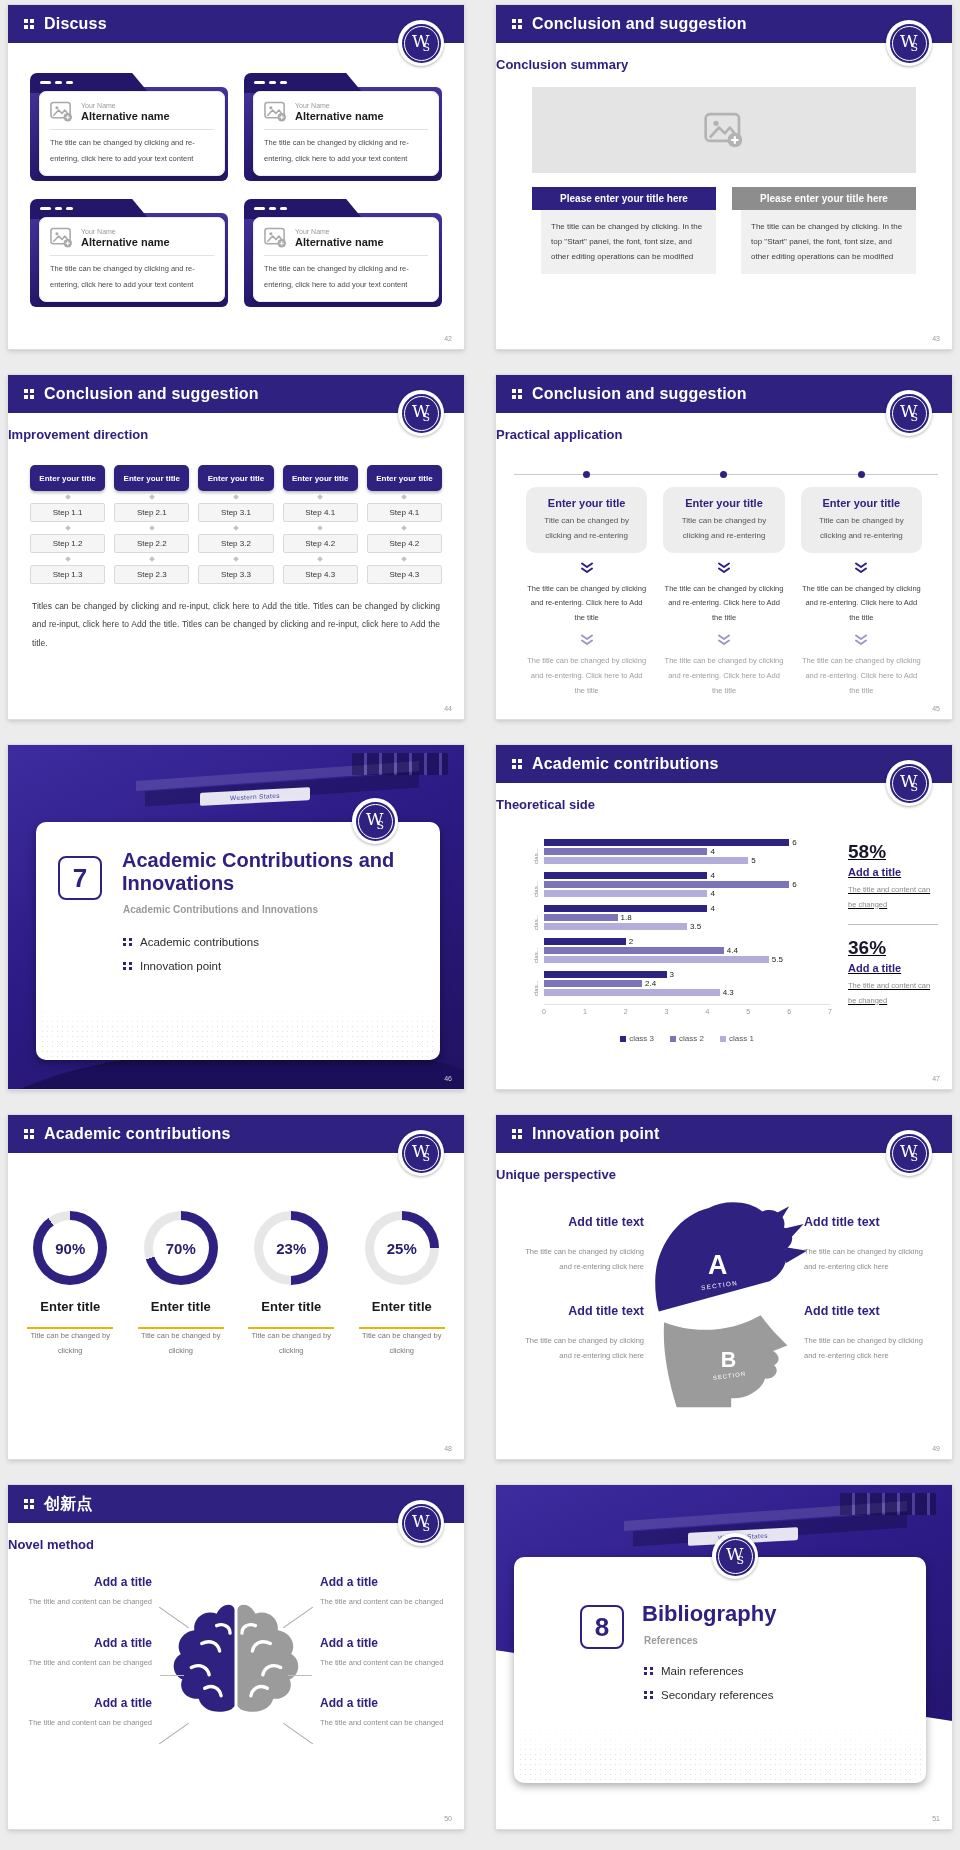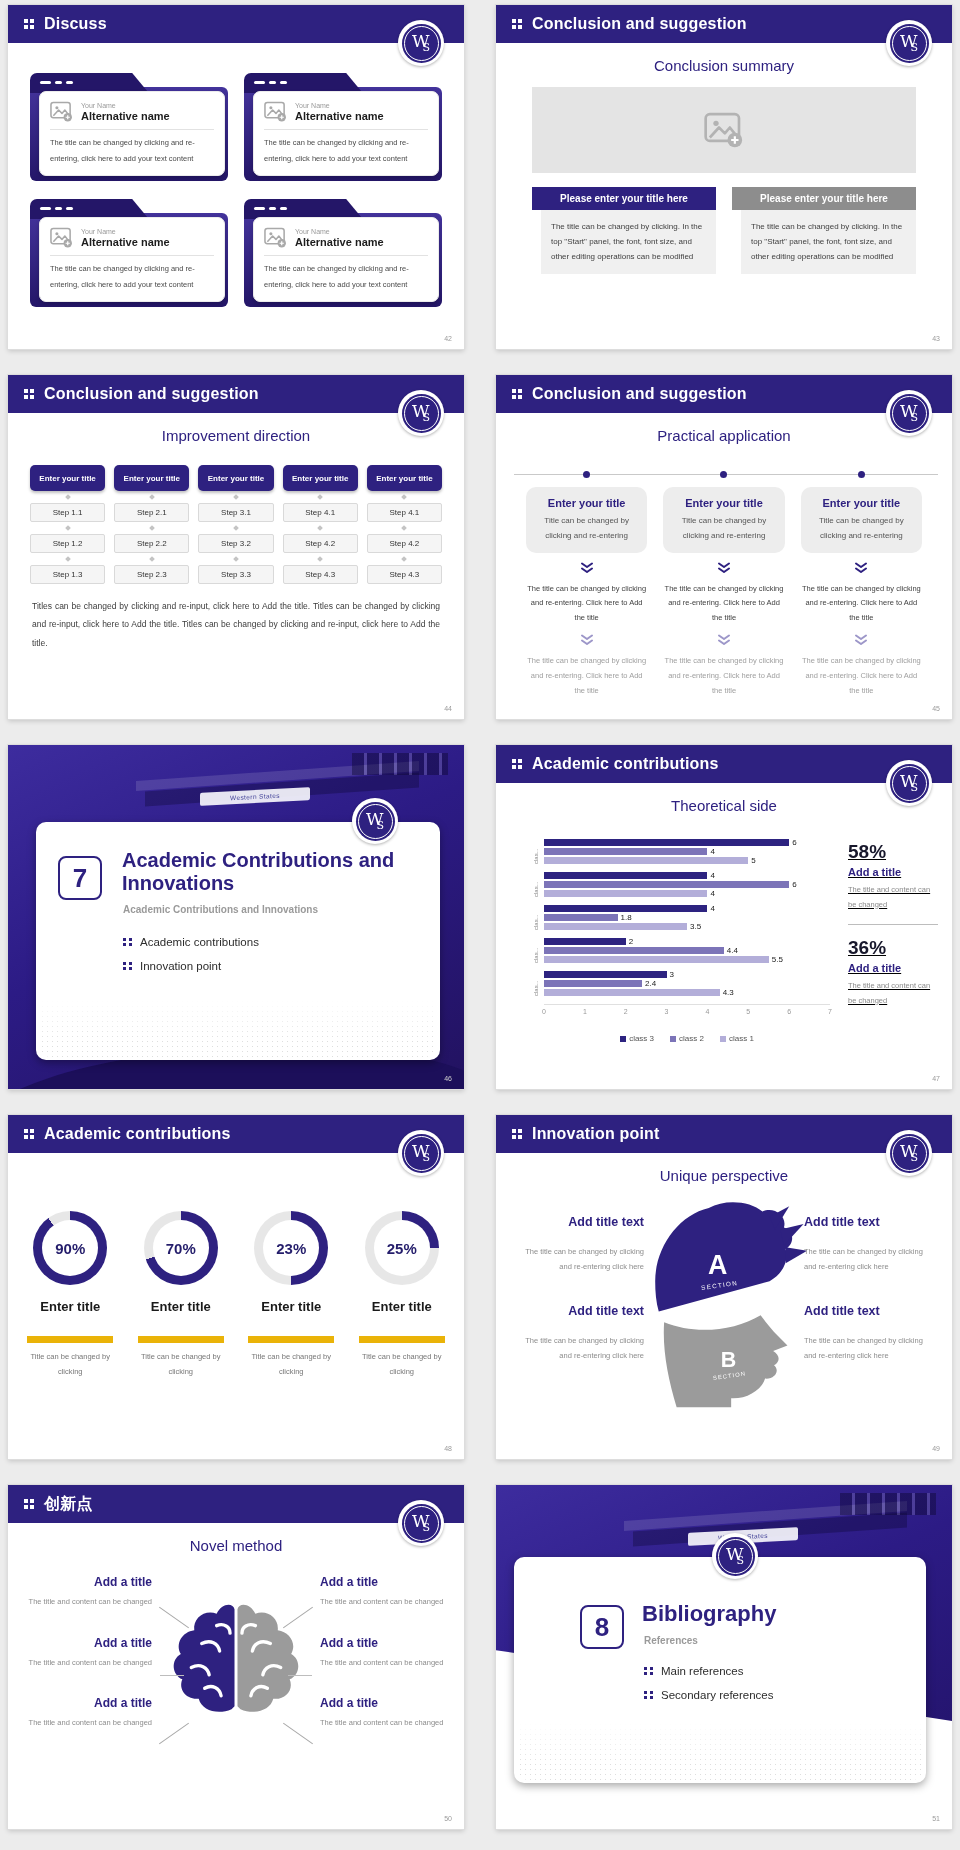--- a/index.html
+++ b/index.html
@@ -21,22 +21,22 @@
   .badge { position:absolute; top:15px; right:20px; width:46px; height:46px; border-radius:50%;
            background:#fff; display:flex; align-items:center; justify-content:center; z-index:6;
            box-shadow:0 1px 3px rgba(0,0,0,.3);}
   .badge-in { width:39px; height:39px; border-radius:50%; background:var(--purple); position:relative;
               display:flex; align-items:center; justify-content:center;}
   .badge-in::before { content:""; position:absolute; inset:2px; border:1px solid #fff; border-radius:50%;}
   .ws { color:#fff; font-family:"DejaVu Serif", serif; line-height:1;}
   .ws .w { font-size:17px; } .ws .s { font-size:11px; margin-left:-7px; vertical-align:-4px;}
   .pagenum { position:absolute; bottom:7px; right:12px; font-size:7px; color:#9a9a9a; }
   .pagenum.light { color:#cfcfcf; }
-  .sec-title { position:absolute; top:52px; left:0; right:0; text-align:center;
-               font-size:15px; font-weight:normal; color:var(--purple); }
+  .sec-title { position:absolute; top:52px; left:0; right:0; text-align:left;
+               font-size:13px; font-weight:bold; color:var(--purple); }
 
   
   .cards4 { position:absolute; left:22px; right:22px; top:68px; display:grid;
             grid-template-columns:1fr 1fr; grid-gap:18px 16px; }
   .folder { position:relative; height:108px; }
   .ftab { position:absolute; top:0; left:0; width:60%; height:20px; background:var(--purple2);
           border-radius:7px 3px 0 0; clip-path:polygon(0 0, 86% 0, 100% 100%, 0 100%);
           display:flex; align-items:center; gap:4px; padding:0 0 2px 10px;}
   .ftab i { width:11px; height:3px; background:#fff; border-radius:2px; }
   .ftab i:nth-child(2){ width:7px; } .ftab i:nth-child(3){ width:7px; }
@@ -144,21 +144,21 @@
   .stat-hr { border:none; border-top:1px solid #bdbdbd; margin:12px 0; }
 
   
   .don-grid { position:absolute; left:12px; right:12px; top:96px; display:grid;
               grid-template-columns:repeat(4,1fr); grid-gap:10px; text-align:center; }
   .donut { width:74px; height:74px; border-radius:50%; position:relative; margin:0 auto; }
   .donut::after { content:""; position:absolute; inset:9px; background:#fff; border-radius:50%; z-index:1;}
   .dl { position:absolute; inset:0; z-index:2; display:flex; align-items:center; justify-content:center;
         font-size:15px; font-weight:bold; color:#241d6b; }
   .don-t { margin-top:14px; font-size:13px; font-weight:bold; color:#1a1a1a; }
-  .don-b { margin:22px auto 0; padding-top:7px; border-top:7px solid #eab308; width:86%;
+  .don-b { margin:13px auto 0; border-top:2px solid #eab308; width:86%;
            font-size:7.5px; color:#777; line-height:1.95; }
 
   
   .ut-col { position:absolute; top:100px; width:132px; }
   .ut-l { left:16px; text-align:right; } .ut-r { right:16px; text-align:left; }
   .ut-block + .ut-block { margin-top:30px; }
   .ut-title { font-size:12.5px; font-weight:bold; color:var(--purple); }
   .ut-body { margin-top:16px; font-size:7.5px; color:#8d8d8d; line-height:1.95; }
   .headsvg { position:absolute; left:50%; top:84px; transform:translateX(-50%); }
 

